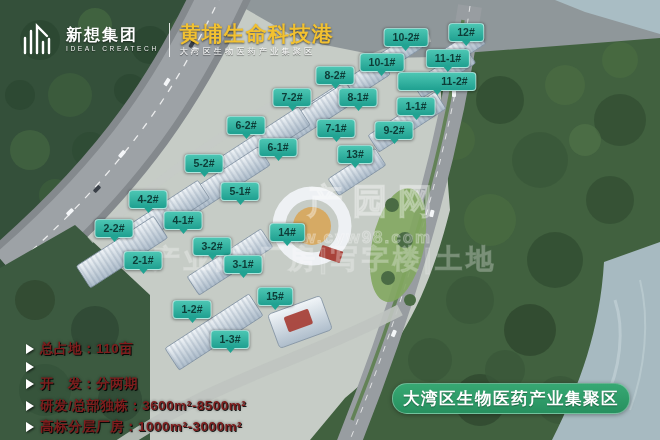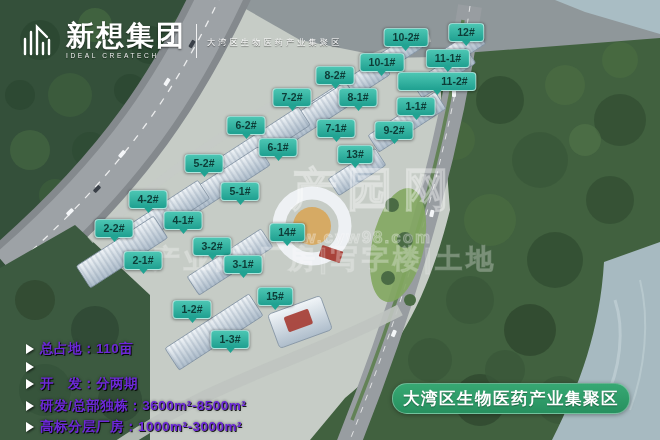--- a/index.html
+++ b/index.html
@@ -7,21 +7,21 @@
     position:relative;width:660px;height:440px;overflow:hidden;
     font-family:"Liberation Sans","DejaVu Sans",sans-serif;
     background:#c3cac3;
   }
   .scene{position:absolute;left:0;top:0;width:660px;height:440px;}
 
   
   .header{position:absolute;left:20px;top:22px;display:flex;align-items:center;gap:10px;}
   .logo-icon{width:36px;height:36px;flex:0 0 auto;}
   .company{display:flex;flex-direction:column;line-height:1;}
-  .company-cn{font-size:28px;font-weight:bold;color:#fff;letter-spacing:2px;
+  .company-cn{font-size:16px;font-weight:bold;color:#fff;letter-spacing:2px;
     text-shadow:0 1px 2px rgba(0,0,0,.55);}
   .company-en{font-size:6.6px;color:#f0f0f0;letter-spacing:2.6px;margin-top:3px;
     text-shadow:0 1px 1px rgba(0,0,0,.5);}
   .header-divider{width:1px;height:34px;background:rgba(255,255,255,.85);}
   .project{display:flex;flex-direction:column;line-height:1;}
   .project-title{font-size:21px;font-weight:bold;color:#f2c130;letter-spacing:1px;
     text-shadow:0 1px 2px rgba(0,0,0,.6);}
   .project-subtitle{font-size:8.2px;color:#fff;letter-spacing:3.1px;margin-top:4px;
     text-shadow:0 1px 1px rgba(0,0,0,.55);}
 
@@ -34,36 +34,36 @@
     border:1px solid rgba(255,255,255,.55);
     box-shadow:0 1px 3px rgba(0,0,0,.4);
   }
   .bubble::after{
     content:"";position:absolute;left:50%;bottom:-5px;transform:translateX(-50%);
     border:5px solid transparent;border-top:6px solid #21a392;border-bottom:0;
   }
 
   
   .wm{position:absolute;pointer-events:none;white-space:nowrap;font-weight:bold;}
-  .wm-brand{left:375px;top:190px;transform:translate(-50%,-50%);
-    font-size:46px;letter-spacing:10px;color:rgba(255,255,255,.15);
+  .wm-brand{left:375px;top:201px;transform:translate(-50%,-50%);
+    font-size:35px;letter-spacing:10px;color:rgba(255,255,255,.15);
     -webkit-text-stroke:1px rgba(255,255,255,.32);}
   .wm-url{left:352px;top:238px;transform:translate(-50%,-50%);
     font-size:17px;letter-spacing:2px;color:rgba(235,235,235,.2);
     -webkit-text-stroke:1px rgba(255,255,255,.3);}
   .wm-tagline{left:325px;top:259px;transform:translate(-50%,-50%);
     font-size:27px;letter-spacing:4px;color:rgba(255,255,255,.13);
     -webkit-text-stroke:1px rgba(255,255,255,.2);}
 
   
   .info-panel{position:absolute;left:26px;top:340px;display:flex;flex-direction:column;gap:3.5px;}
   .info-row{display:flex;align-items:center;gap:6px;}
   .info-arrow{width:0;height:0;border-left:8px solid #fff;border-top:5px solid transparent;
     border-bottom:5px solid transparent;filter:drop-shadow(1px 1px 1px rgba(0,0,0,.7));}
-  .info-text{font-size:13.5px;font-weight:bold;color:#6d28d9;letter-spacing:.5px;
+  .info-text{font-size:13.5px;font-weight:bold;color:#7f1d1d;letter-spacing:.5px;
     text-shadow:1px 1px 0 rgba(0,0,0,.85),0 0 3px rgba(0,0,0,.6);}
 
   
   .badge{
     position:absolute;left:392px;top:383px;width:236px;height:29px;border-radius:15px;
     background:linear-gradient(180deg,#37a873,#27905f);
     border:1px solid rgba(255,255,255,.3);
     display:flex;align-items:center;justify-content:center;
     box-shadow:0 1px 4px rgba(0,0,0,.35);
   }
@@ -281,20 +281,21 @@
         <path d="M23 31 V20"></path>
         <path d="M29 31 V17"></path>
       </g>
     </svg>
     <div class="company">
       <span class="company-cn">新想集团</span>
       <span class="company-en">IDEAL CREATECH</span>
     </div>
     <div class="header-divider"></div>
     <div class="project">
+      <span class="project-title">黄埔生命科技港</span>
       <span class="project-subtitle">大湾区生物医药产业集聚区</span>
     </div>
   </div>
 
   <div class="info-panel">
     <div class="info-row">
       <span class="info-arrow"></span>
       <span class="info-text">总占地：110亩</span>
     </div>
     <div class="info-row">

